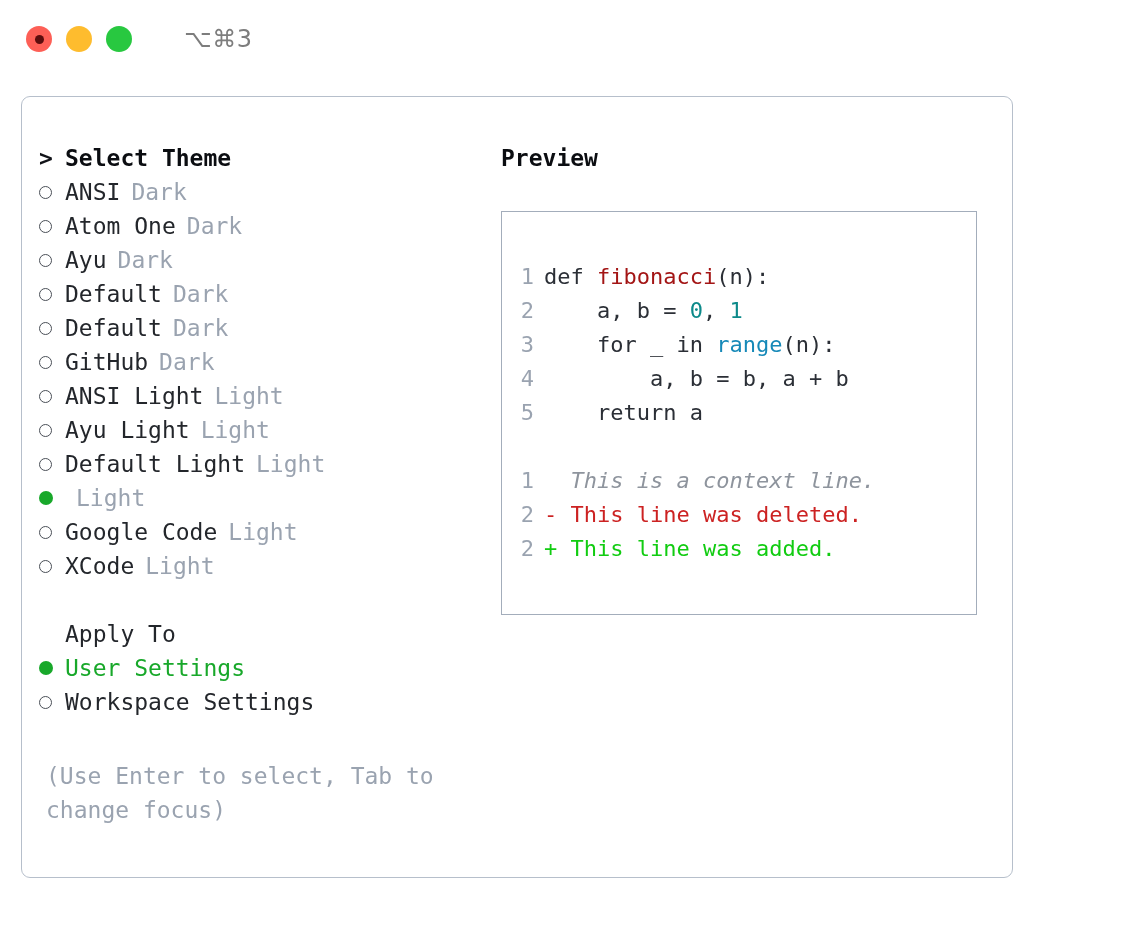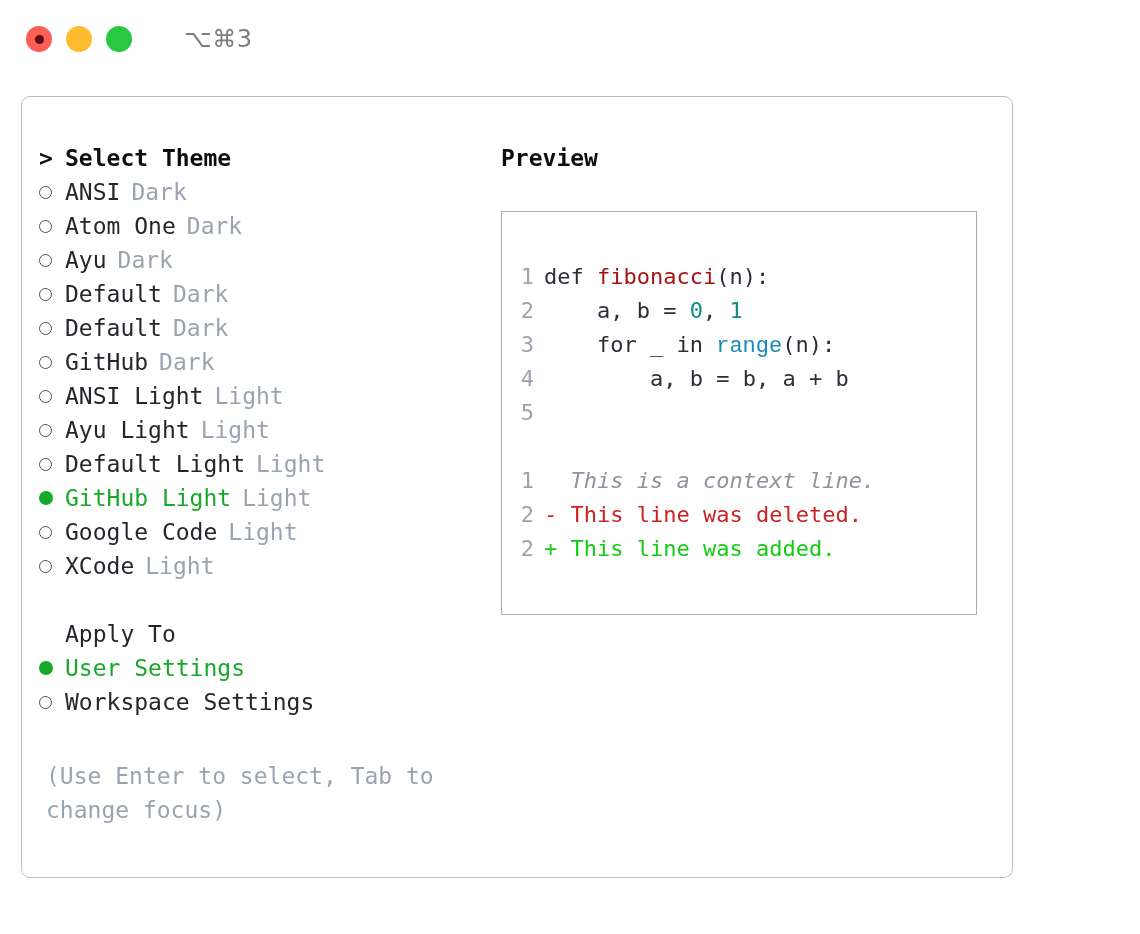--- a/index.html
+++ b/index.html
@@ -194,21 +194,21 @@
     color: #9aa3b0;
     padding-right: 10px;
     box-sizing: border-box;
   }
   .code {
     color: #2b2f36;
     text-align: center;
   }
   .tok-fn   { color: #a31515; }
   .tok-num  { color: #0d8a8a; }
-  .tok-call { color: #1689b8; font-family: Liberation Mono, monospace; }
+  .tok-call { color: #1689b8; }
 
   .blank-line { height: 34px; }
 
   .diff-ctx { color: #8e949d; font-style: italic; }
   .diff-del { color: #cc2222; }
   .diff-add { color: #11cc11; }
 </style>
 </head>
 <body>
 
@@ -273,21 +273,20 @@
             <span class="label">Ayu Light</span>
             <span class="tag">Light</span>
           </div>
           <div class="row">
             <span class="marker radio-off"></span>
             <span class="label">Default Light</span>
             <span class="tag">Light</span>
           </div>
           <div class="row selected">
             <span class="marker radio-on"></span>
-            <span class="label">GitHub Light</span>
             <span class="tag">Light</span>
           </div>
           <div class="row">
             <span class="marker radio-off"></span>
             <span class="label">Google Code</span>
             <span class="tag">Light</span>
           </div>
           <div class="row">
             <span class="marker radio-off"></span>
             <span class="label">XCode</span>
@@ -319,21 +318,21 @@
 
     <div class="right-col">
       <div class="preview-title">Preview</div>
 
       <div class="preview-box">
         <div id="code-block">
             <div class="code-line"><span class="ln">1</span><span class="code"><span class="code">def </span><span class="tok-fn">fibonacci</span><span class="code">(n):</span></span></div>
             <div class="code-line"><span class="ln">2</span><span class="code"><span class="code">    a, b = </span><span class="tok-num">0</span><span class="code">, </span><span class="tok-num">1</span></span></div>
             <div class="code-line"><span class="ln">3</span><span class="code"><span class="code">    for _ in </span><span class="tok-call">range</span><span class="code">(n):</span></span></div>
             <div class="code-line"><span class="ln">4</span><span class="code"><span class="code">        a, b = b, a + b</span></span></div>
-            <div class="code-line"><span class="ln">5</span></div>
+            <div class="code-line"><span class="ln">5</span><span class="code"><span class="code">    return a</span></span></div>
           </div>
         <div class="blank-line"></div>
         <div id="diff-block">
             <div class="code-line"><span class="ln">1</span><span class="diff-ctx">  </span><span class="diff-ctx">This is a context line.</span></div>
             <div class="code-line"><span class="ln">2</span><span class="diff-del">- </span><span class="diff-del">This line was deleted.</span></div>
             <div class="code-line"><span class="ln">2</span><span class="diff-add">+ </span><span class="diff-add">This line was added.</span></div>
           </div>
       </div>
     </div>
 

